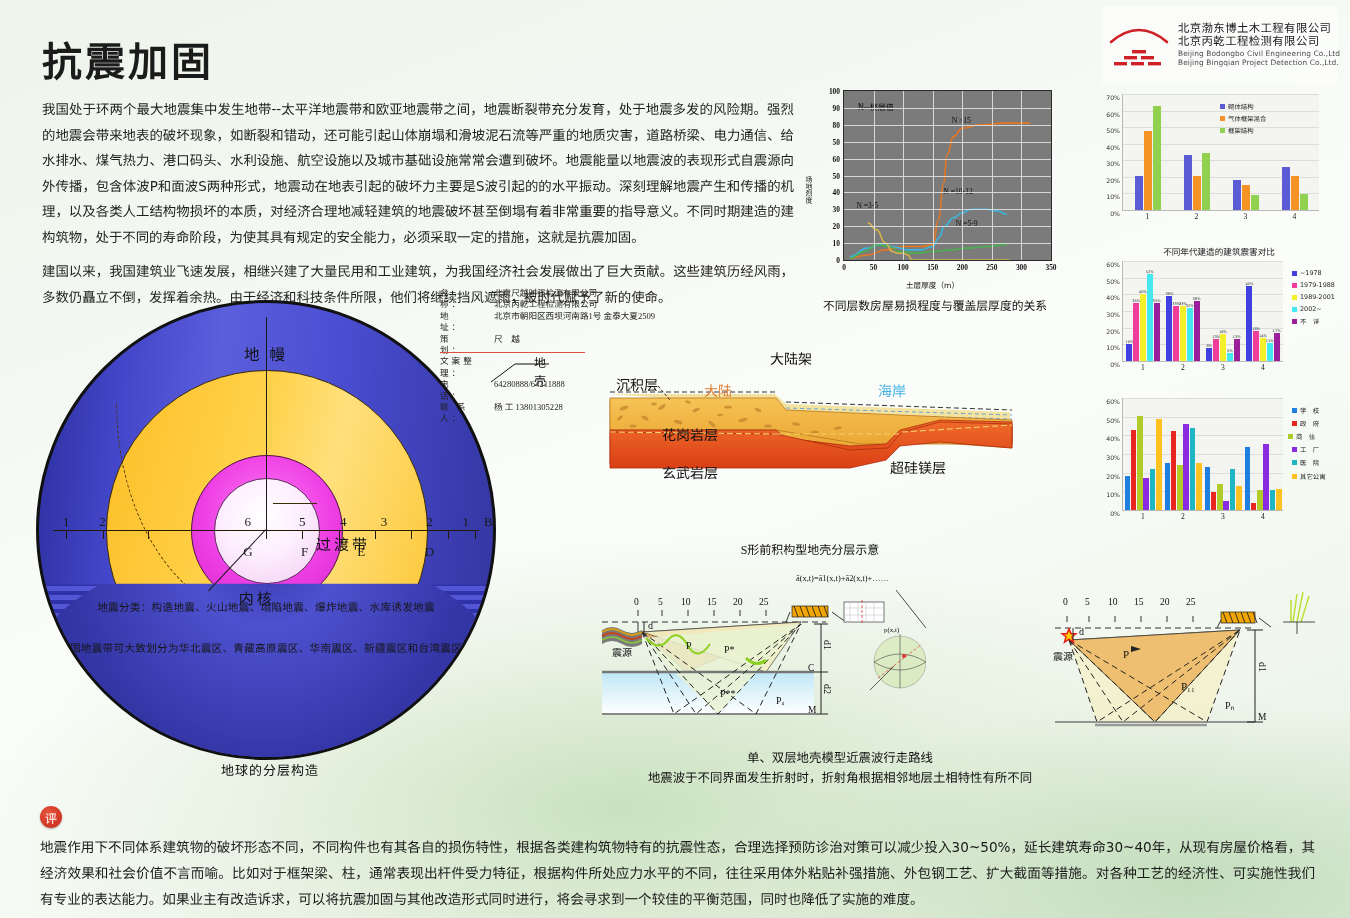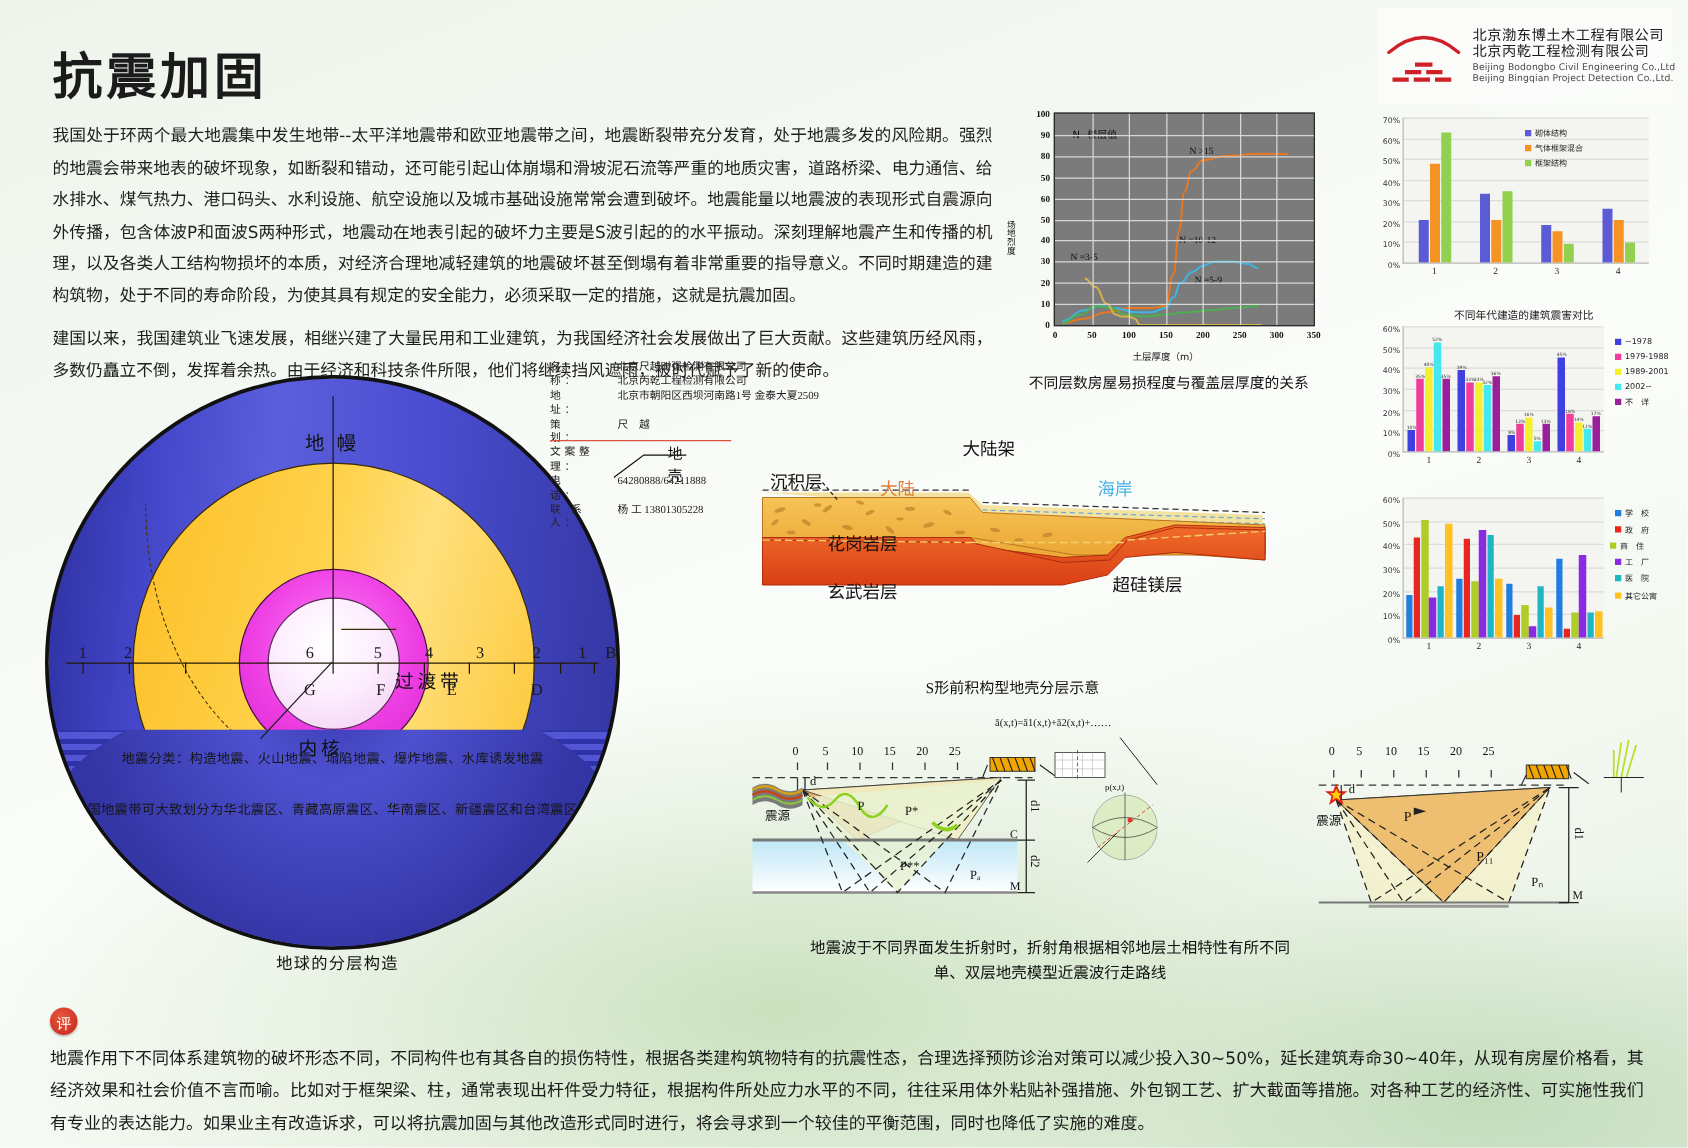--- a/index.html
+++ b/index.html
@@ -747,22 +747,22 @@
     <div class="wlab" style="left:44px;top:46px;font-size:10px;">d</div>
     <div class="wlab" style="left:18px;top:68px;font-size:10px;">震源</div>
     <div class="wlab" style="left:88px;top:68px;font-size:11px;">P</div>
     <div class="wlab" style="left:146px;top:100px;font-size:11px;">P₁₁</div>
     <div class="wlab" style="left:190px;top:118px;font-size:10px;">Pₙ</div>
     <div class="wlab" style="left:222px;top:82px;font-size:10px;writing-mode:vertical-rl;">d1</div>
     <div class="wlab" style="left:223px;top:132px;font-size:9.4px;">M</div>
   </div>
 
   <div class="abs" id="wave-caption">
+    <div>单、双层地壳模型近震波行走路线</div>
     <div>地震波于不同界面发生折射时，折射角根据相邻地层土相特性有所不同</div>
-    <div>单、双层地壳模型近震波行走路线</div>
   </div>
 
   <div class="abs" id="footer">
     <div id="ping-badge">评</div>
     <div id="footer-text">地震作用下不同体系建筑物的破坏形态不同，不同构件也有其各自的损伤特性，根据各类建构筑物特有的抗震性态，合理选择预防诊治对策可以减少投入30~50%，延长建筑寿命30~40年，从现有房屋价格看，其经济效果和社会价值不言而喻。比如对于框架梁、柱，通常表现出杆件受力特征，根据构件所处应力水平的不同，往往采用体外粘贴补强措施、外包钢工艺、扩大截面等措施。对各种工艺的经济性、可实施性我们有专业的表达能力。如果业主有改造诉求，可以将抗震加固与其他改造形式同时进行，将会寻求到一个较佳的平衡范围，同时也降低了实施的难度。</div>
   </div>
 
 </div>
 
 </body></html>

